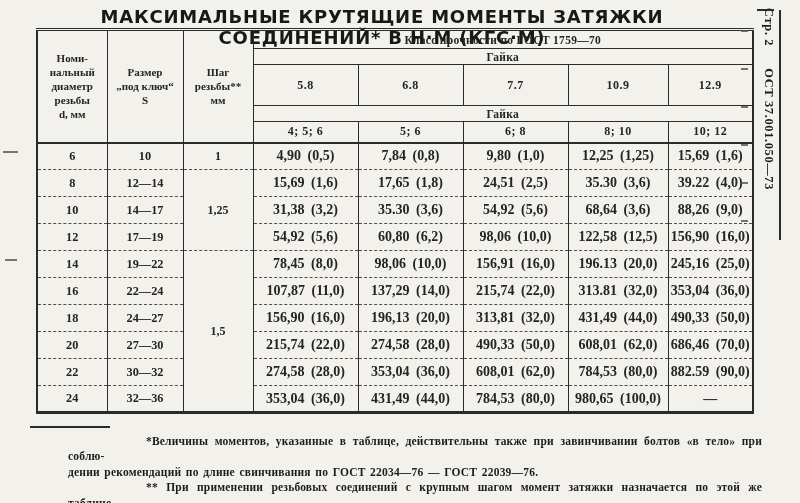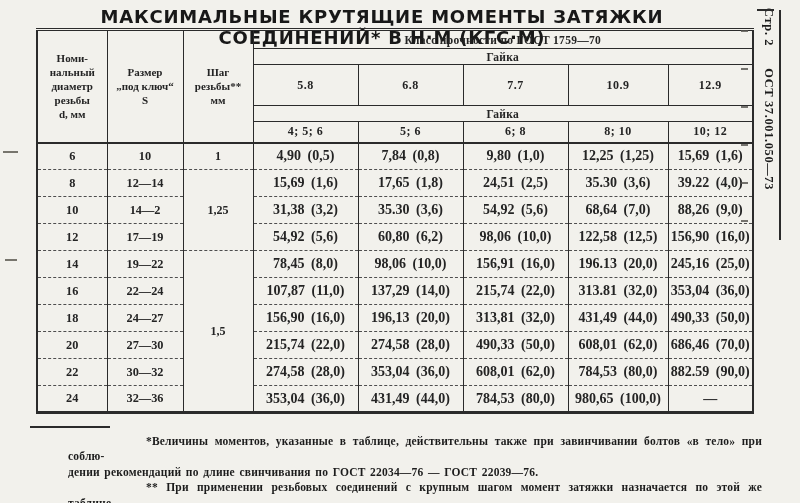--- a/index.html
+++ b/index.html
@@ -153,25 +153,25 @@
         <td class="c">12—14</td>
         <td class="c pitch" rowspan="3">1,25</td>
         <td class="val">15,69 (1,6)</td>
         <td class="val">17,65 (1,8)</td>
         <td class="val">24,51 (2,5)</td>
         <td class="val">35.30 (3,6)</td>
         <td class="val">39.22 (4,0)</td>
       </tr>
       <tr class="body">
         <td class="c">10</td>
-        <td class="c">14—2</td>
+        <td class="c">14—17</td>
         <td class="val">31,38 (3,2)</td>
         <td class="val">35.30 (3,6)</td>
         <td class="val">54,92 (5,6)</td>
-        <td class="val">68,64 (7,0)</td>
+        <td class="val">68,64 (3,6)</td>
         <td class="val">88,26 (9,0)</td>
       </tr>
       <tr class="body">
         <td class="c">12</td>
         <td class="c">17—19</td>
         <td class="val">54,92 (5,6)</td>
         <td class="val">60,80 (6,2)</td>
         <td class="val">98,06 (10,0)</td>
         <td class="val">122,58 (12,5)</td>
         <td class="val">156,90 (16,0)</td>

